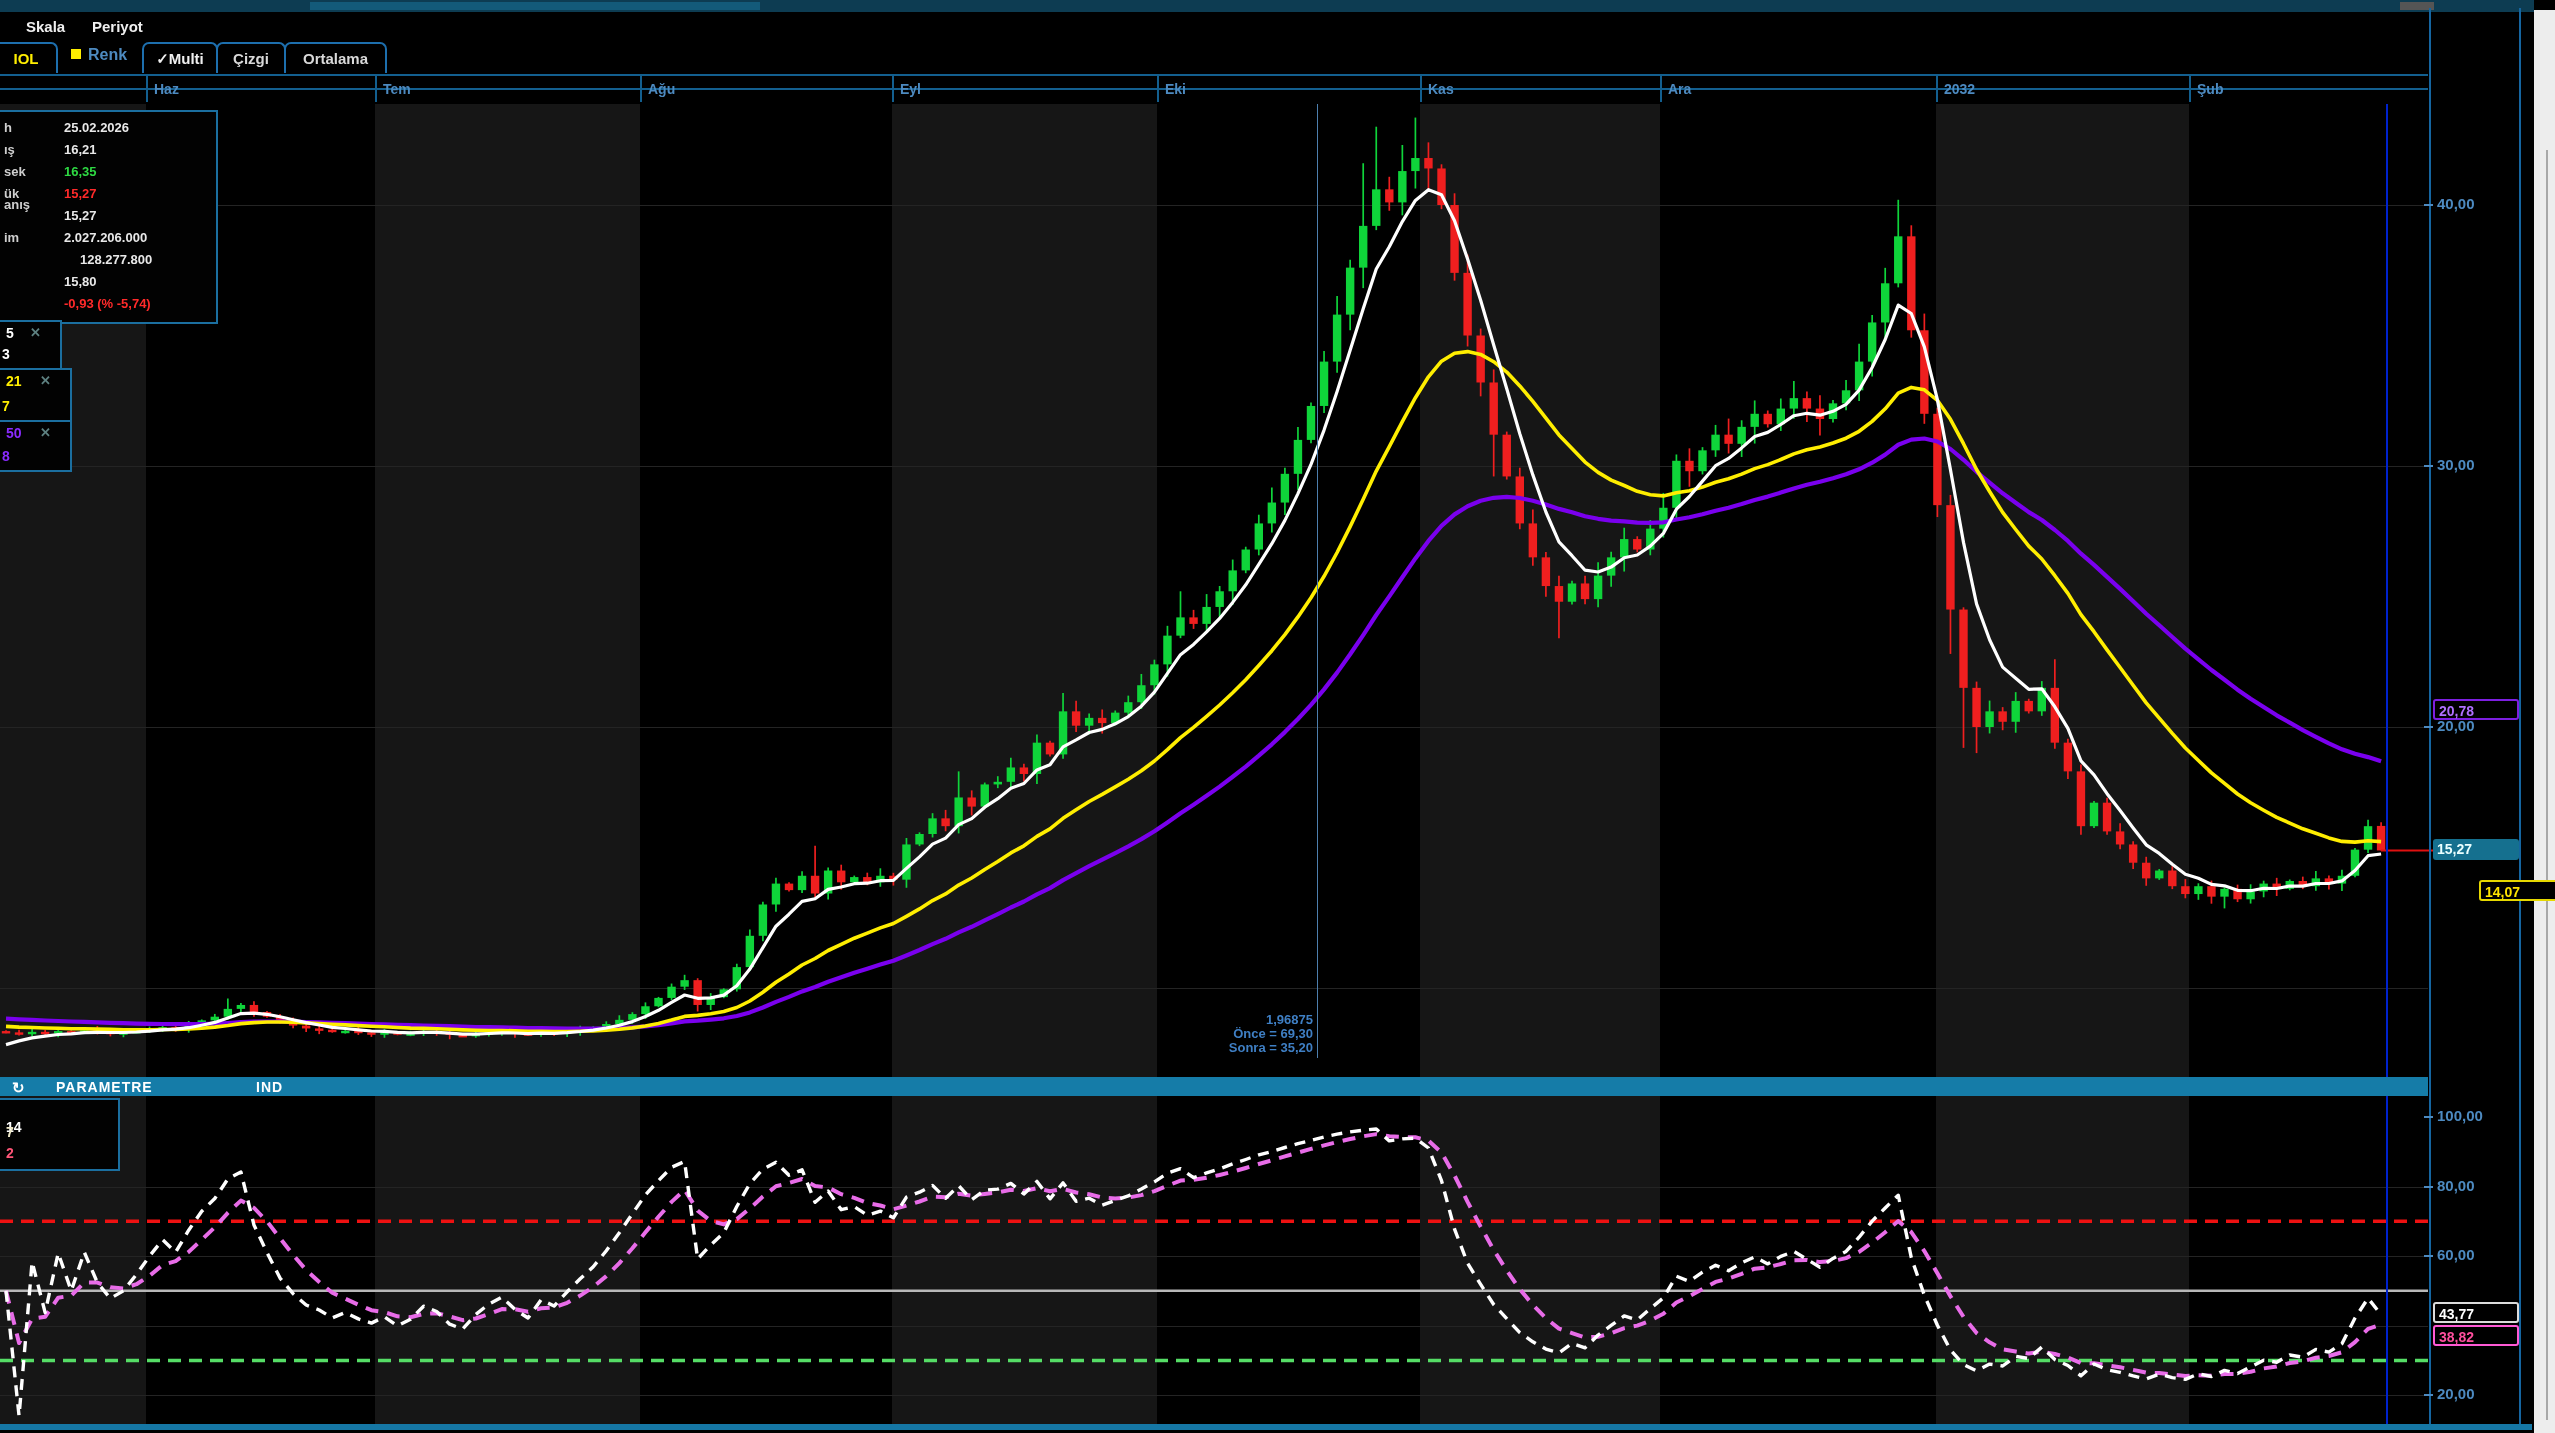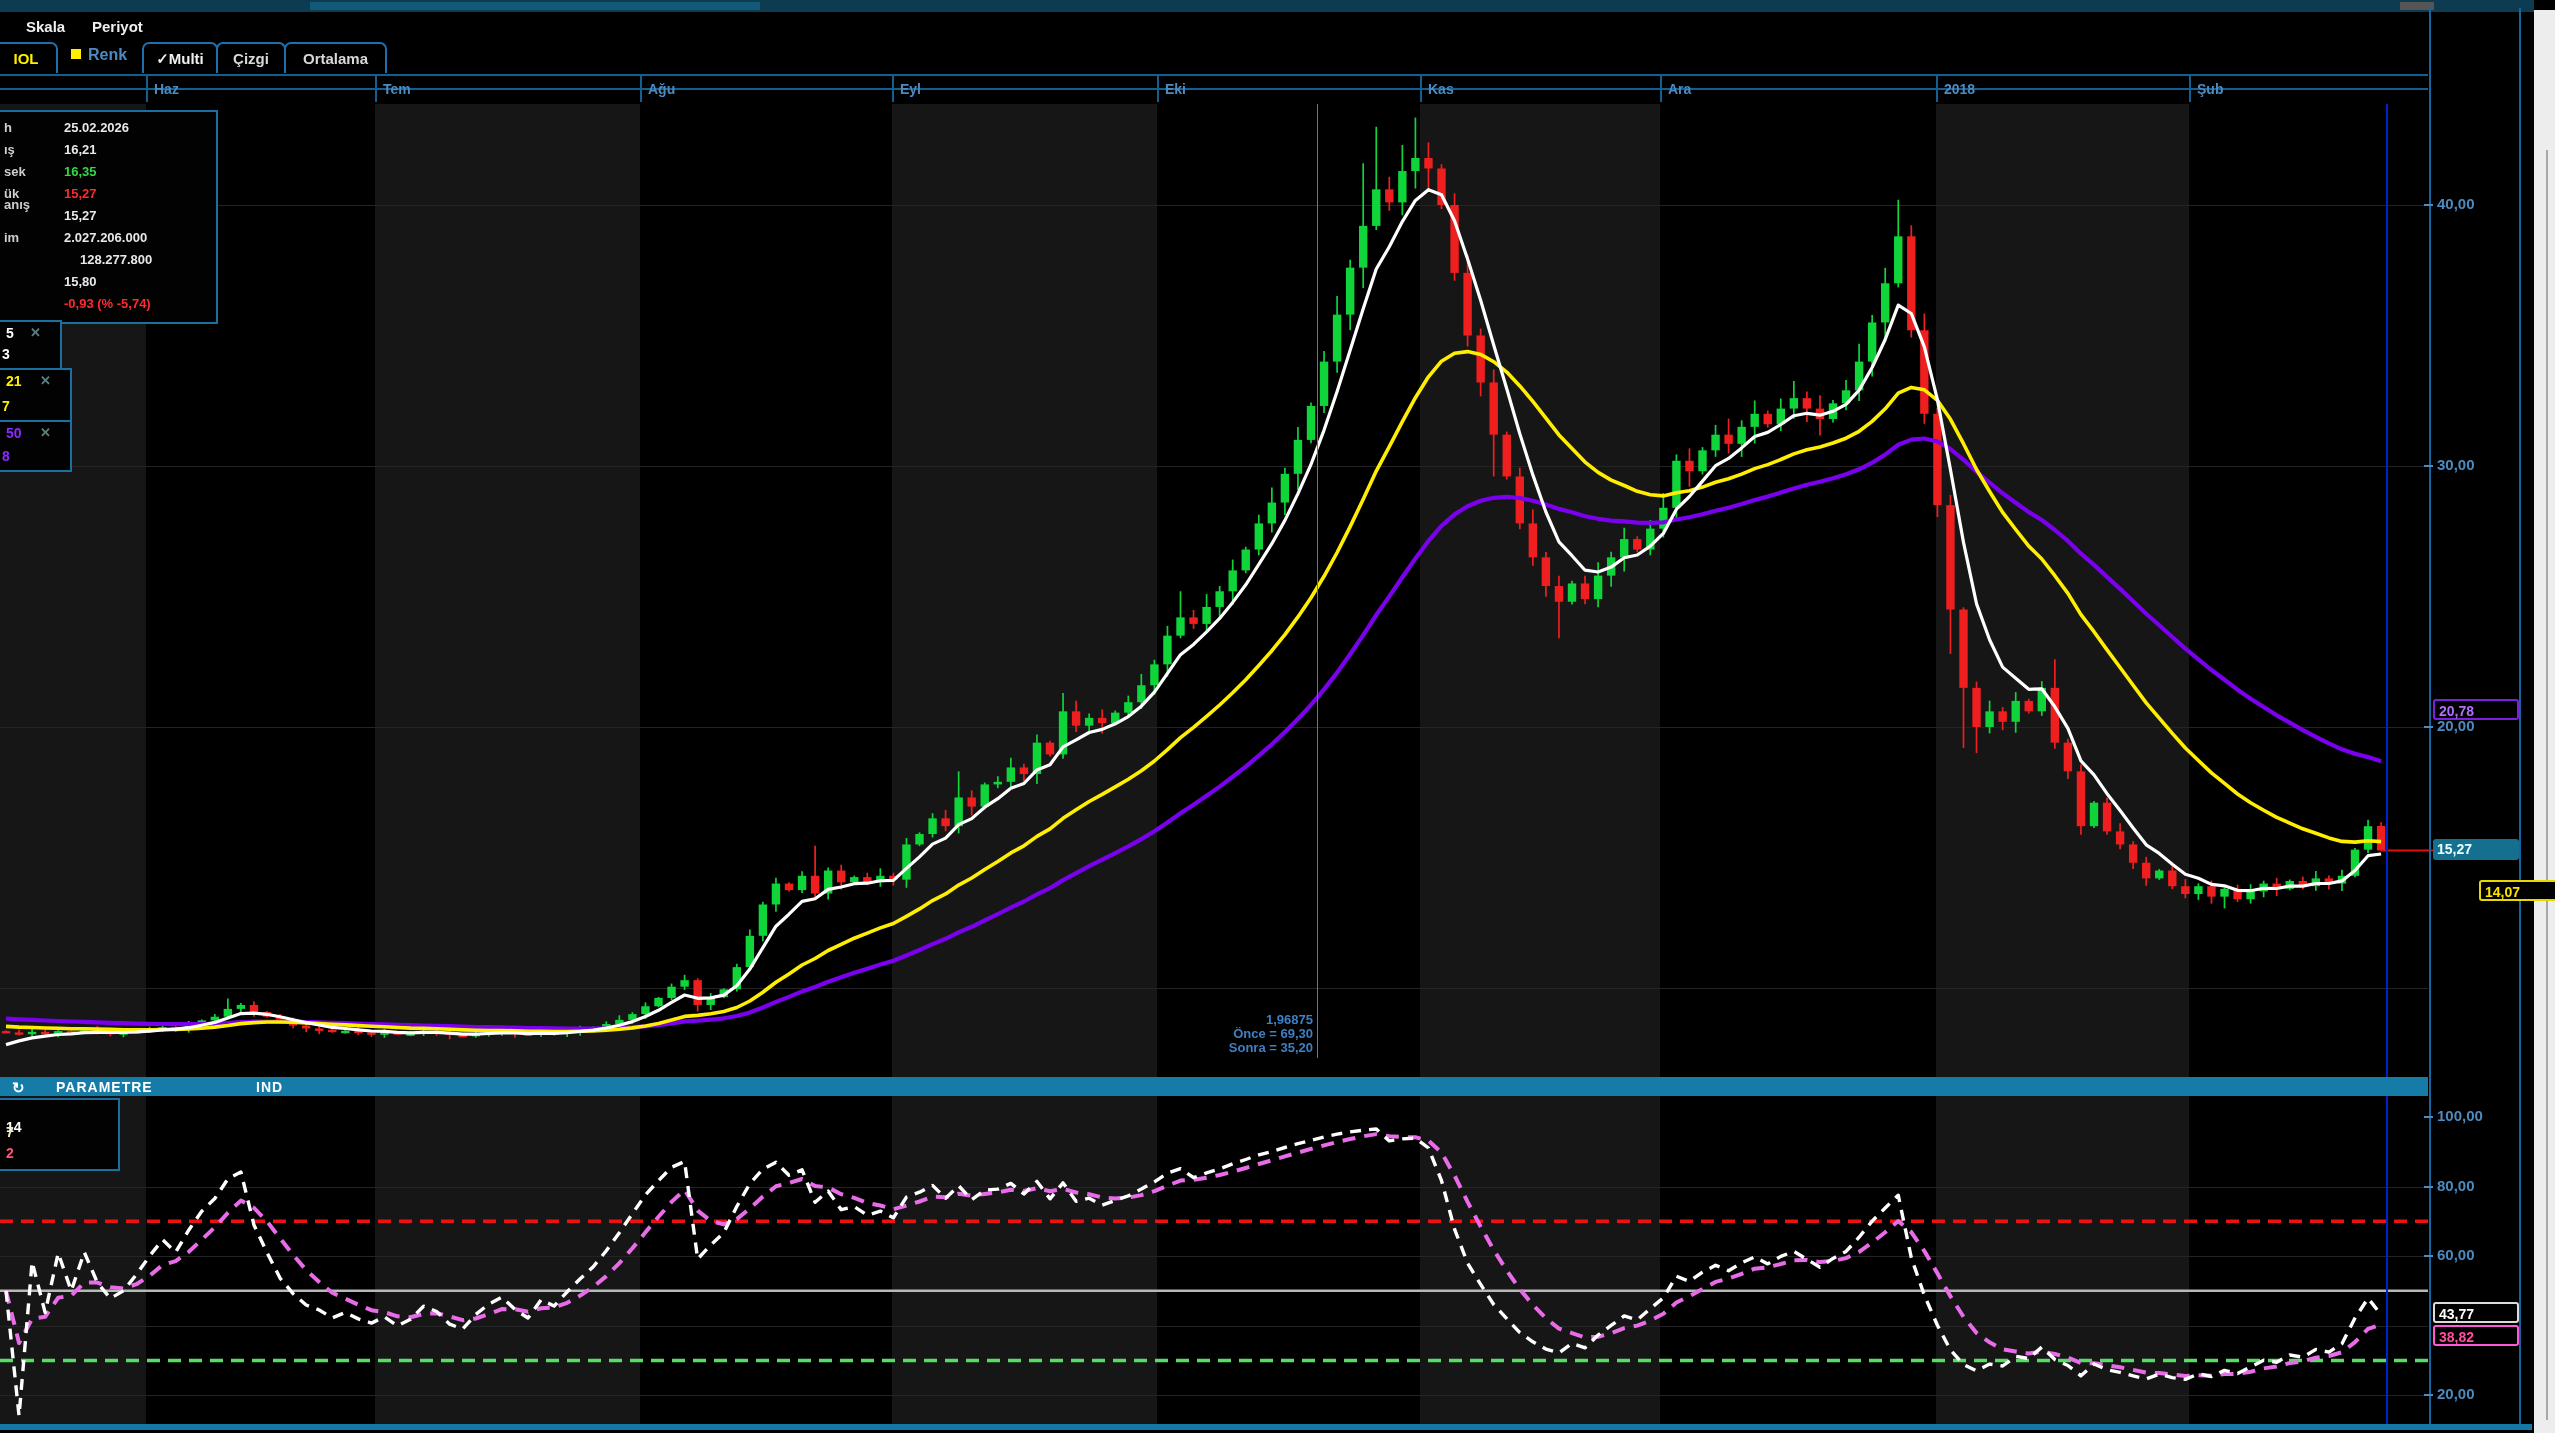--- a/index.html
+++ b/index.html
@@ -74,21 +74,21 @@
       <div class="mlabel" style="left: 648px;">Ağu</div>
       <div class="msep" style="left: 892px;"></div>
       <div class="mlabel" style="left: 900px;">Eyl</div>
       <div class="msep" style="left: 1157px;"></div>
       <div class="mlabel" style="left: 1165px;">Eki</div>
       <div class="msep" style="left: 1420px;"></div>
       <div class="mlabel" style="left: 1428px;">Kas</div>
       <div class="msep" style="left: 1660px;"></div>
       <div class="mlabel" style="left: 1668px;">Ara</div>
       <div class="msep" style="left: 1936px;"></div>
-      <div class="mlabel" style="left: 1944px;">2018</div>
+      <div class="mlabel" style="left: 1944px;">2032</div>
       <div class="msep" style="left: 2189px;"></div>
       <div class="mlabel" style="left: 2197px;">Şub</div>
     </div>
 
   <div class="abs" id="bglayer" style="left:0;top:104px;width:2428px;height:1320px">
       <div class="band" style="left: 0px; top: 0px; width: 146px; height: 1320px; background: rgb(22, 22, 22);"></div>
       <div class="band" style="left: 146px; top: 0px; width: 229px; height: 1320px; background: rgb(0, 0, 0);"></div>
       <div class="band" style="left: 375px; top: 0px; width: 265px; height: 1320px; background: rgb(22, 22, 22);"></div>
       <div class="band" style="left: 640px; top: 0px; width: 252px; height: 1320px; background: rgb(0, 0, 0);"></div>
       <div class="band" style="left: 892px; top: 0px; width: 265px; height: 1320px; background: rgb(22, 22, 22);"></div>

